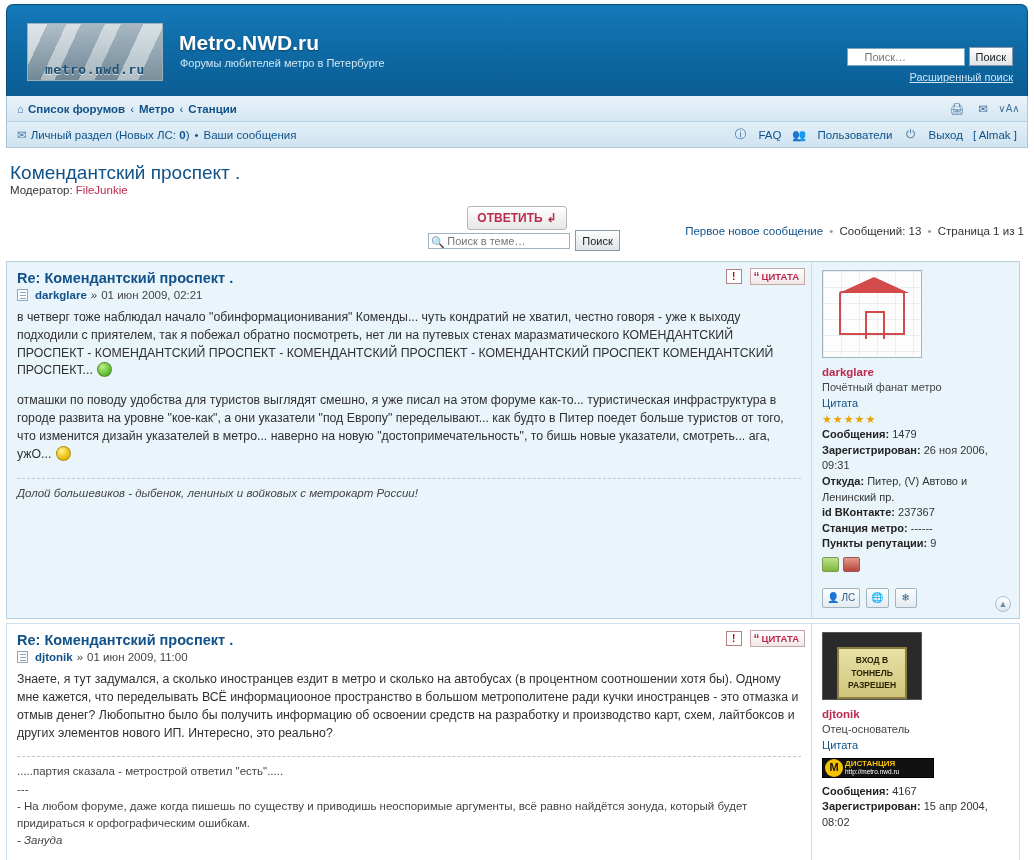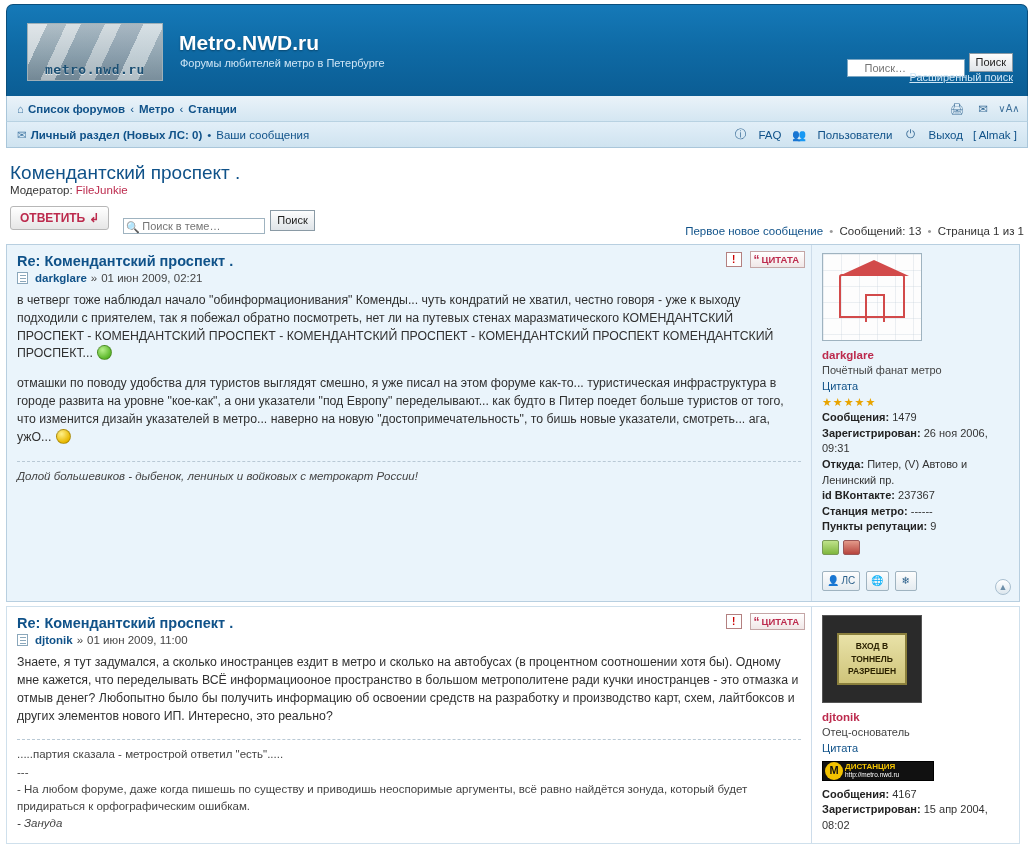--- a/index.html
+++ b/index.html
@@ -76,21 +76,21 @@
   }
   .search-top .inp {
     width: 118px; height: 18px;
     border: 1px solid #7ba7c4;
     background: #ffffff;
     font-size: 11px;
     color: #777;
     padding: 1px 3px 1px 17px;
     position: relative;
   }
-  .search-wrap { position: relative; margin-top: 12px; }
+  .search-wrap { position: relative; }
   .search-wrap .mag {
     position: absolute; left: 3px; top: 2px;
     width: 12px; height: 13px;
     font-size: 11px; color: #35699a;
     line-height: 13px;
   }
   .btn-sm {
     height: 19px;
     border: 1px solid #8a9aa5;
     background: linear-gradient(to bottom,#fdfdfd,#dfe4e8);
@@ -154,23 +154,24 @@
     color: #105289;
     font-weight: normal;
     margin: 0 0 0 0;
   }
   .moder { font-size: 11.5px; color: #333; font-weight: normal; }
   .moder a { color: #bc2a4d; text-decoration: none; }
 
   
   .actionbar {
     display: flex;
-    align-items: flex-start;
+    align-items: center;
     padding: 10px 10px 6px 10px;
     position: relative;
+    flex-direction: column;
   }
   .btn-reply {
     background: linear-gradient(to bottom,#ffffff,#e6e6e6);
     border: 1px solid #b7b7b7;
     border-radius: 3px;
     color: #bc2a4d;
     font-weight: bold;
     font-size: 12px;
     padding: 4px 9px 4px 9px;
     cursor: pointer;
@@ -376,26 +377,26 @@
     border: 1px solid #a9bfcf;
     background: linear-gradient(to bottom,#ffffff,#dde7ee);
     color: #6d8ea8;
     font-size: 9px;
     display: flex; align-items: center; justify-content: center;
     cursor: pointer;
   }
 
   
   .avatar-sign {
-    width: 100px; height: 88px;
+    width: 100px; height: 68px;
     border: 1px solid #555;
     background: #2a2a2a;
     position: relative;
     margin-bottom: 6px;
-    display: flex; align-items: center; justify-content: center;
+    display: flex; align-items: flex-end; justify-content: center;
   }
   .avatar-sign .plate {
     width: 70px; height: 52px;
     background: linear-gradient(to bottom,#e9e2a8,#cfc47a);
     border: 2px solid #8a7f3c;
     color: #2b2200;
     font-size: 8.5px;
     font-weight: bold;
     line-height: 1.5;
     display: flex; flex-direction: column;
@@ -459,21 +460,21 @@
     <a class="crumb-link">Станции</a>
     <div class="nav-right">
       <span class="ico-btn">🖨</span>
       <span class="ico-btn">✉</span>
       <span class="ico-btn" style="font-size:10px">∨A∧</span>
     </div>
   </div>
 
   <div class="navbar second">
     <span class="nav-icon">✉</span>
-    <a class="crumb-link" style="font-weight:bold"><span>Личный раздел (Новых ЛС: </span><b>0</b><span>)</span></a>
+    <a class="crumb-link" style="font-weight:normal"><span>Личный раздел (Новых ЛС: </span><b>0</b><span>)</span></a>
     <span class="crumb-sep">•</span>
     <a class="crumb-link" style="font-weight:normal">Ваши сообщения</a>
     <div class="nav-right">
       <span class="ico-btn">ⓘ</span>
       <a class="lnk">FAQ</a>
       <span class="ico-btn">👥</span>
       <a class="lnk">Пользователи</a>
       <span class="ico-btn">⏻</span>
       <a class="lnk">Выход</a>
       <span class="lnk">[ Almak ]</span>

